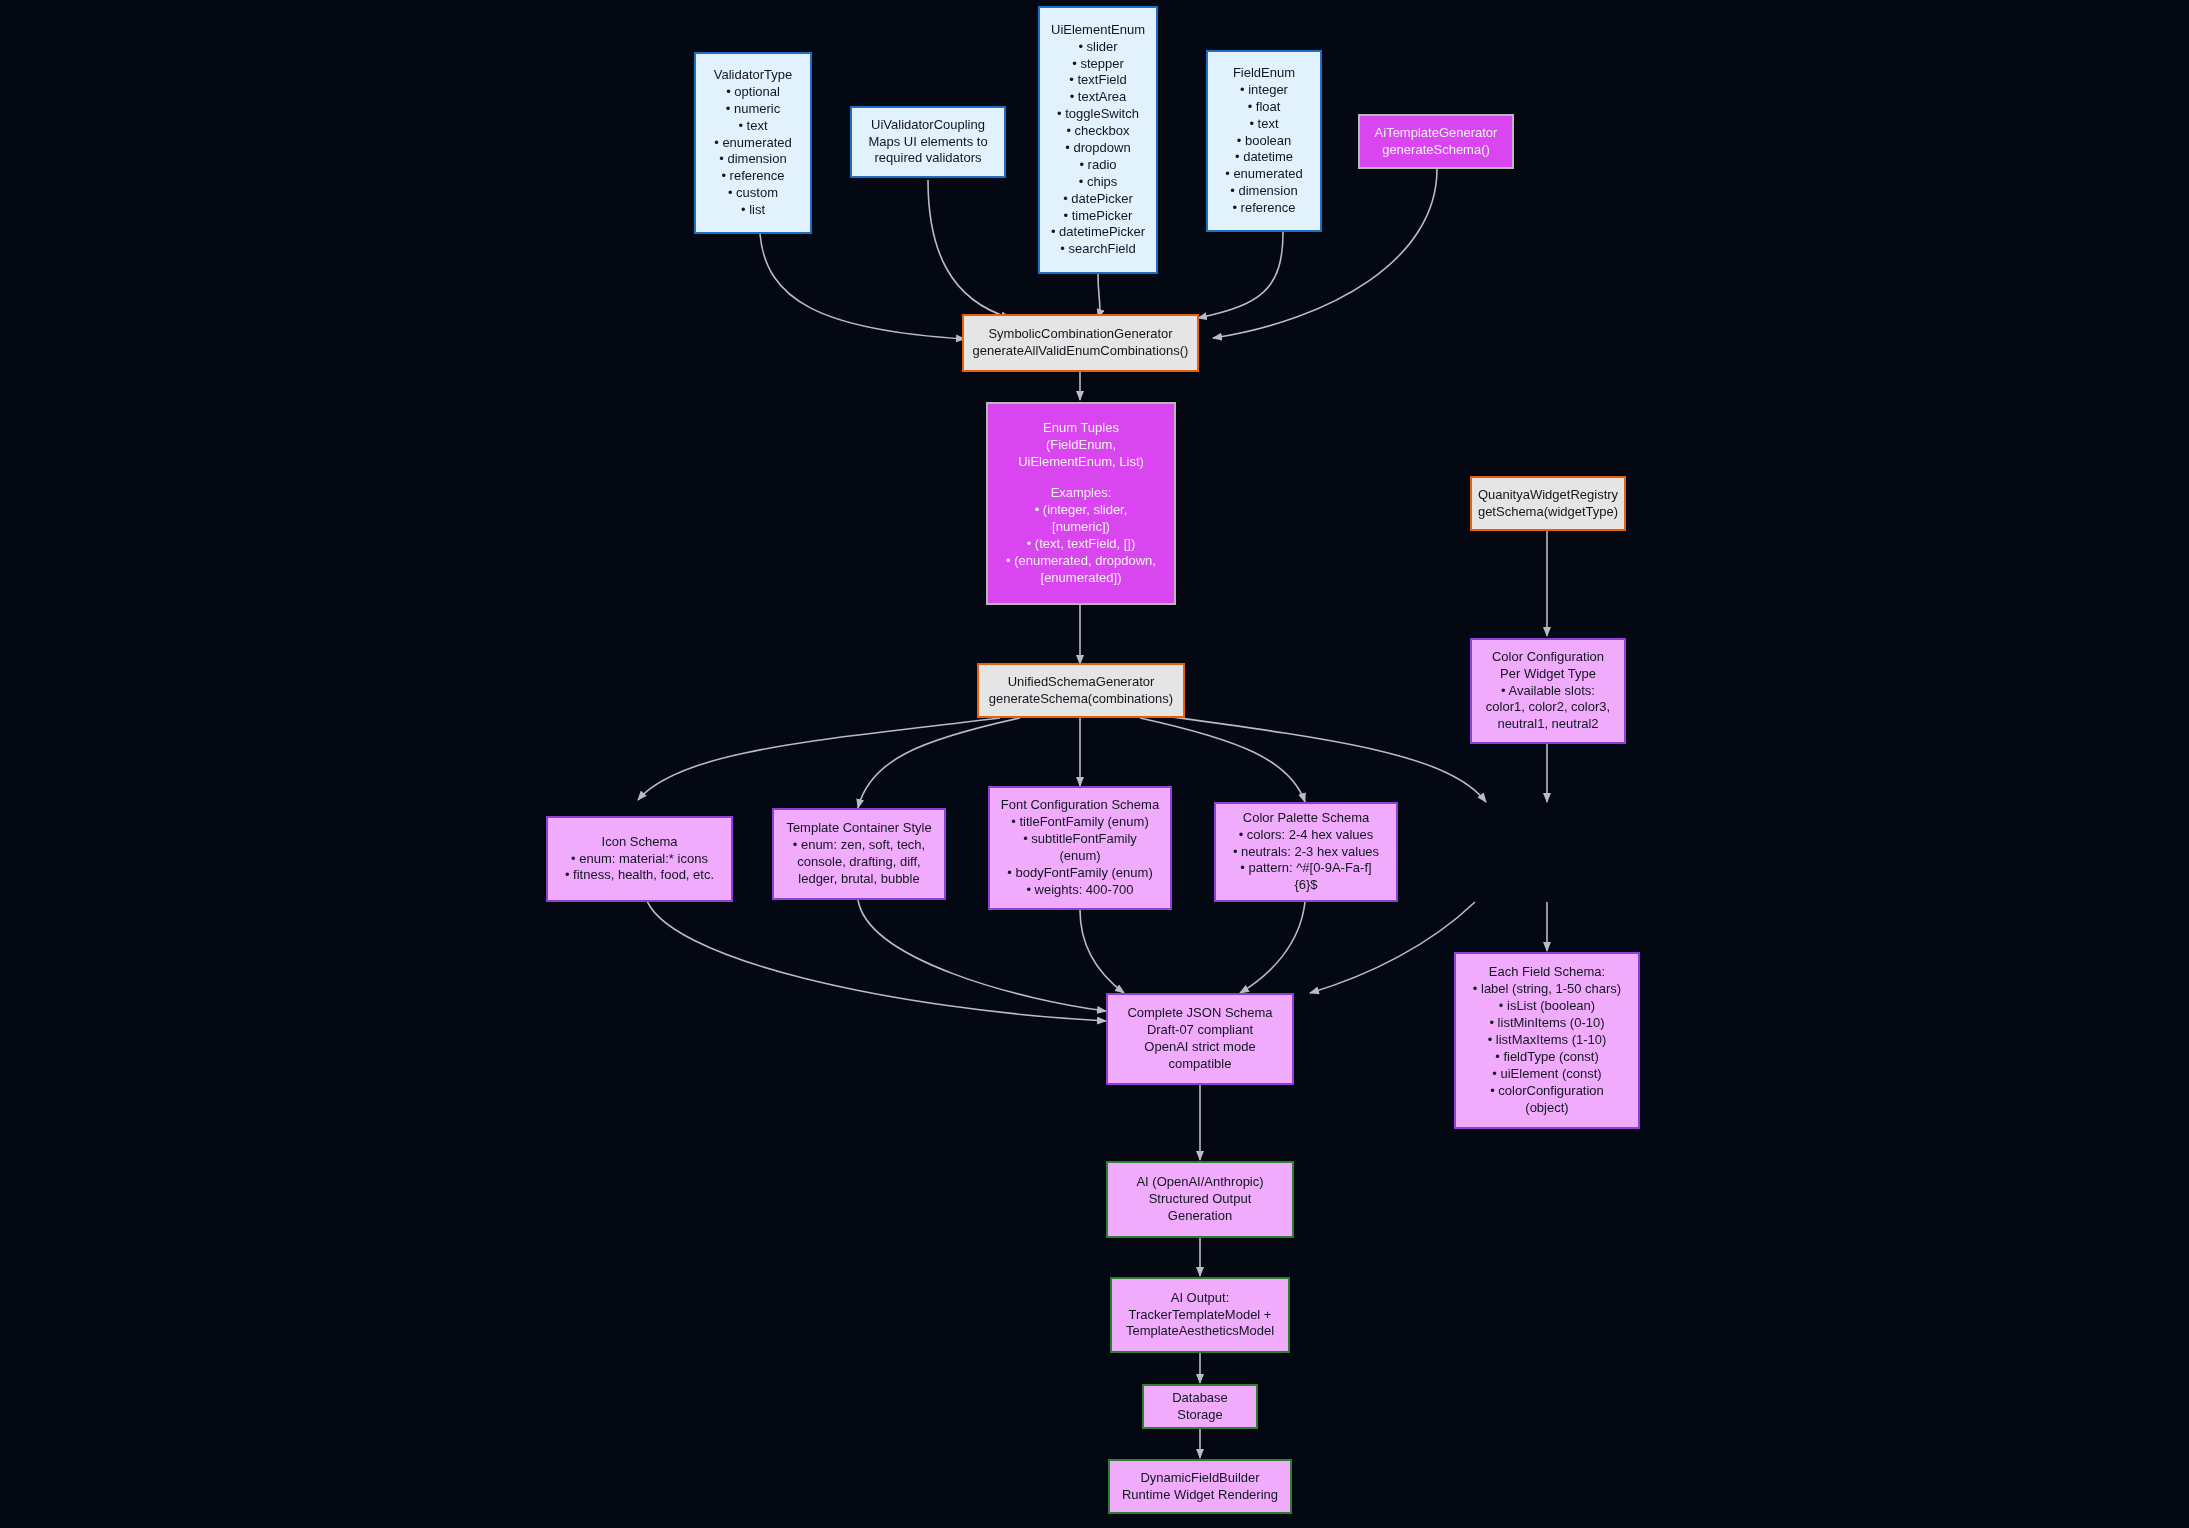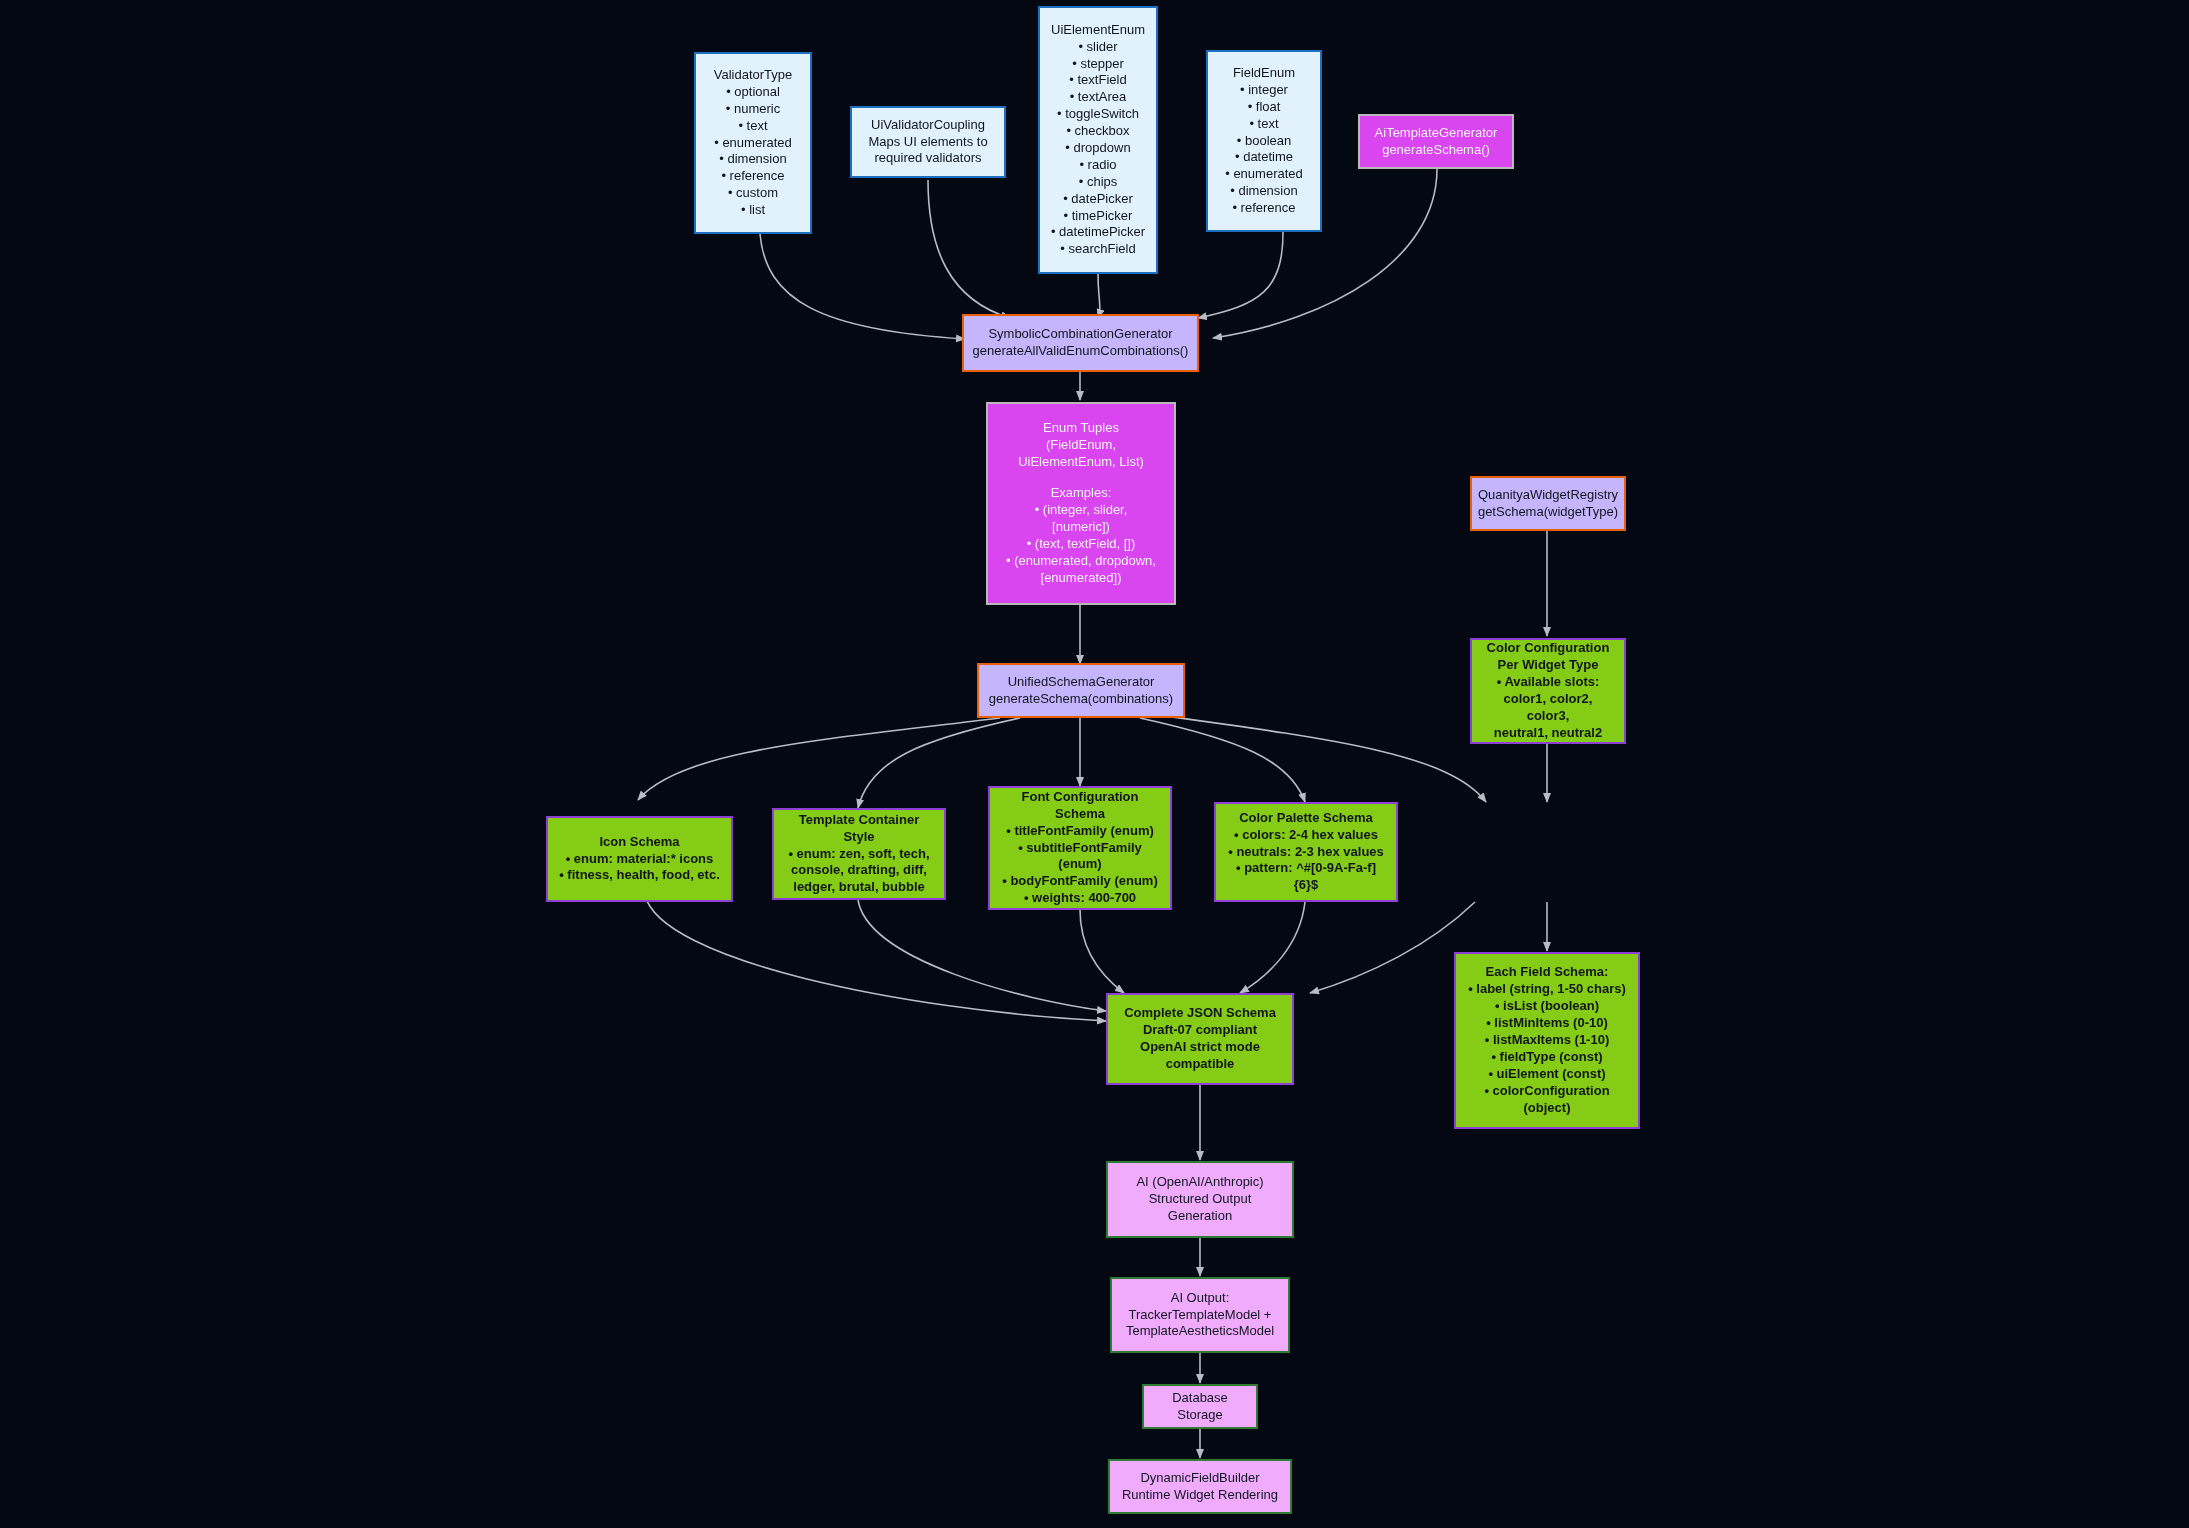--- a/index.html
+++ b/index.html
@@ -50,30 +50,29 @@
     color: #12161f;
   }
   
   .n-dark {
     background: #d946ef;
     border-color: #b9b9b9;
     color: #f2f2f2;
   }
   
   .n-orange {
-    background: #c4b5fd;
+    background: #e5e5e5;
     border-color: #e8610a;
     color: #12161f;
   }
   
   .n-lav {
-    background: #84cc16;
+    background: #f0abfc;
     border-color: #8e3fd6;
     color: #12161f;
-    font-weight: bold;
   }
   
   .n-green {
     background: #f0abfc;
     border-color: #2f7d32;
     color: #12161f;
   }
   .fs13 { font-size: 13px; }
 </style>
 </head>

